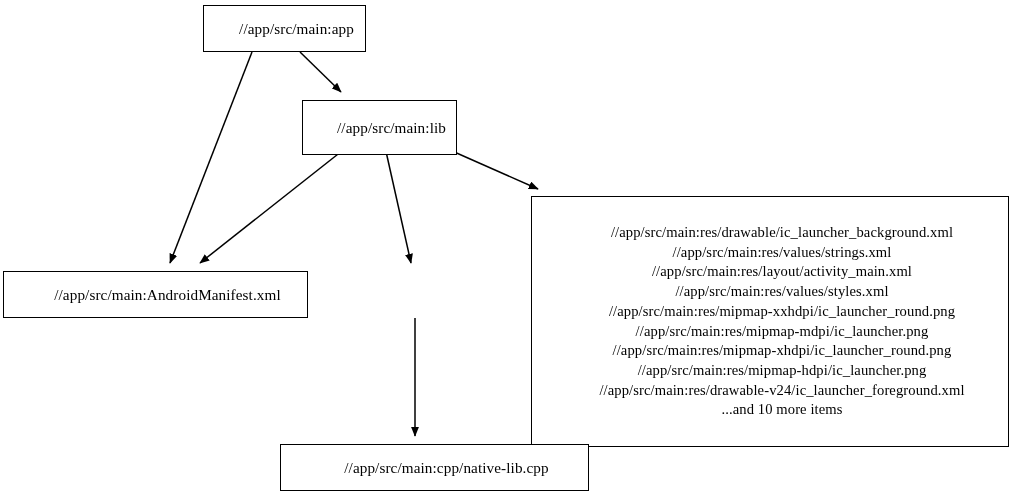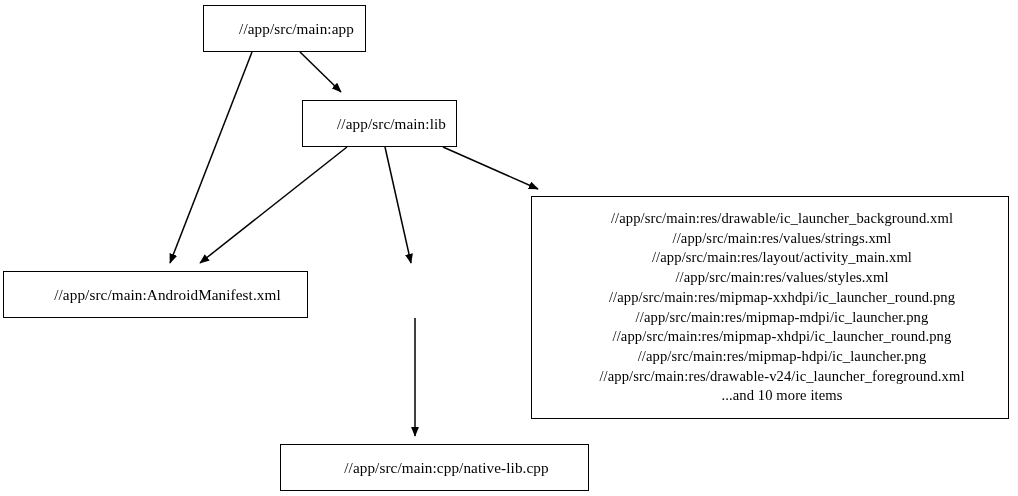--- a/index.html
+++ b/index.html
@@ -49,24 +49,24 @@
     padding: 0 2px;
   }
   .node-multiline {
     align-items: center;
   }
   .node-multiline .node-label {
     font-size: 14.6px;
     line-height: 19.7px;
   }
   #node-app        { left: 203px;  top: 5px;   width: 163px; height: 47px; }
-  #node-lib        { left: 302px;  top: 100px; width: 155px; height: 47px; font-family: Liberation Serif, serif; }
+  #node-lib        { left: 302px;  top: 100px; width: 155px; height: 55px; font-family: Liberation Serif, serif; }
   #node-manifest   { left: 3px;    top: 271px; width: 305px; height: 47px; }
   #node-jni        { left: 325px;  top: 271px; width: 180px; height: 47px; }
-  #node-res        { left: 531px;  top: 196px; width: 478px; height: 223px; }
+  #node-res        { left: 531px;  top: 196px; width: 478px; height: 251px; }
   #node-nativelib  { left: 280px;  top: 444px; width: 309px; height: 47px; }
 </style>
 </head>
 <body>
 
 <div id="graph-canvas">
 
   <svg id="edge-layer" viewBox="0 0 1018 496" width="1018" height="496" xmlns="http://www.w3.org/2000/svg">
     <defs>
       <marker id="arrowhead" markerWidth="10" markerHeight="8" refX="9.2" refY="4" orient="auto" markerUnits="userSpaceOnUse">

